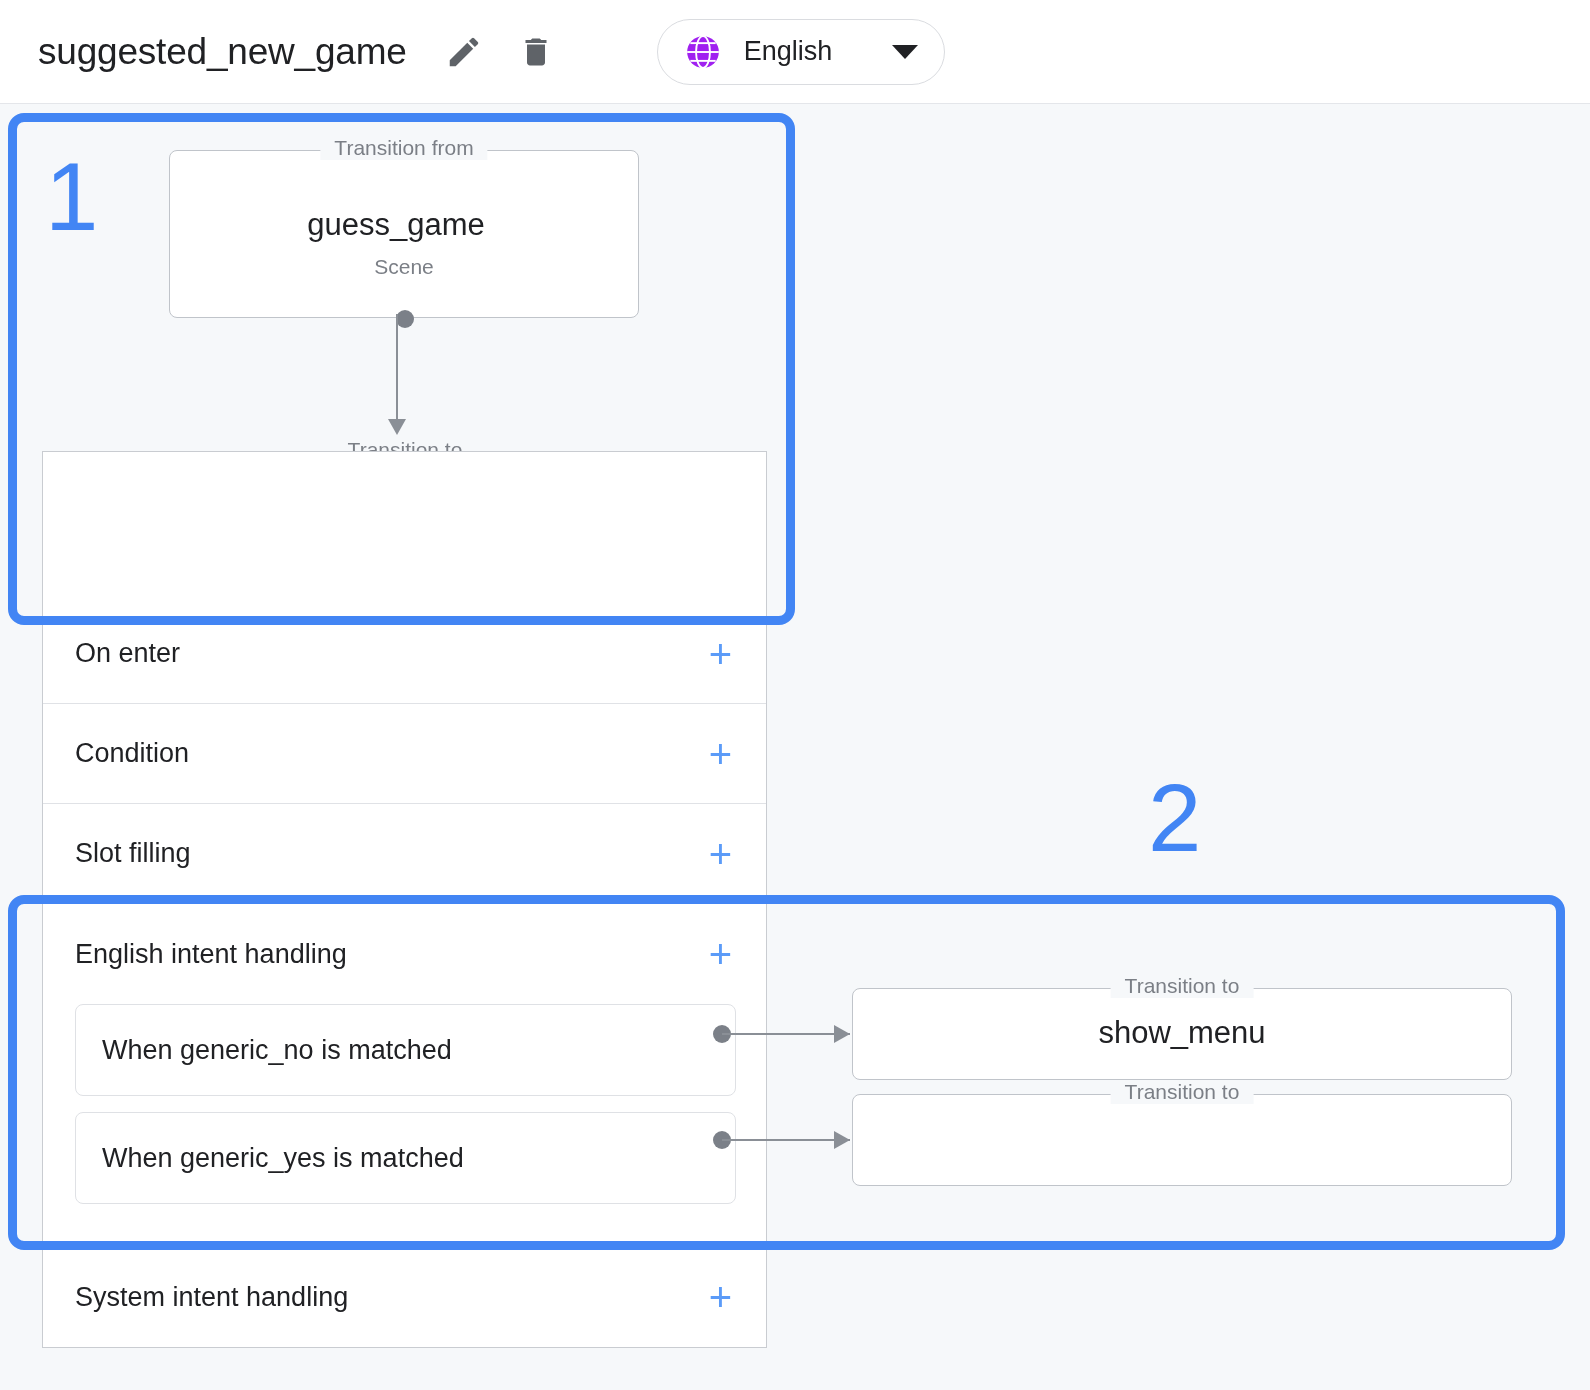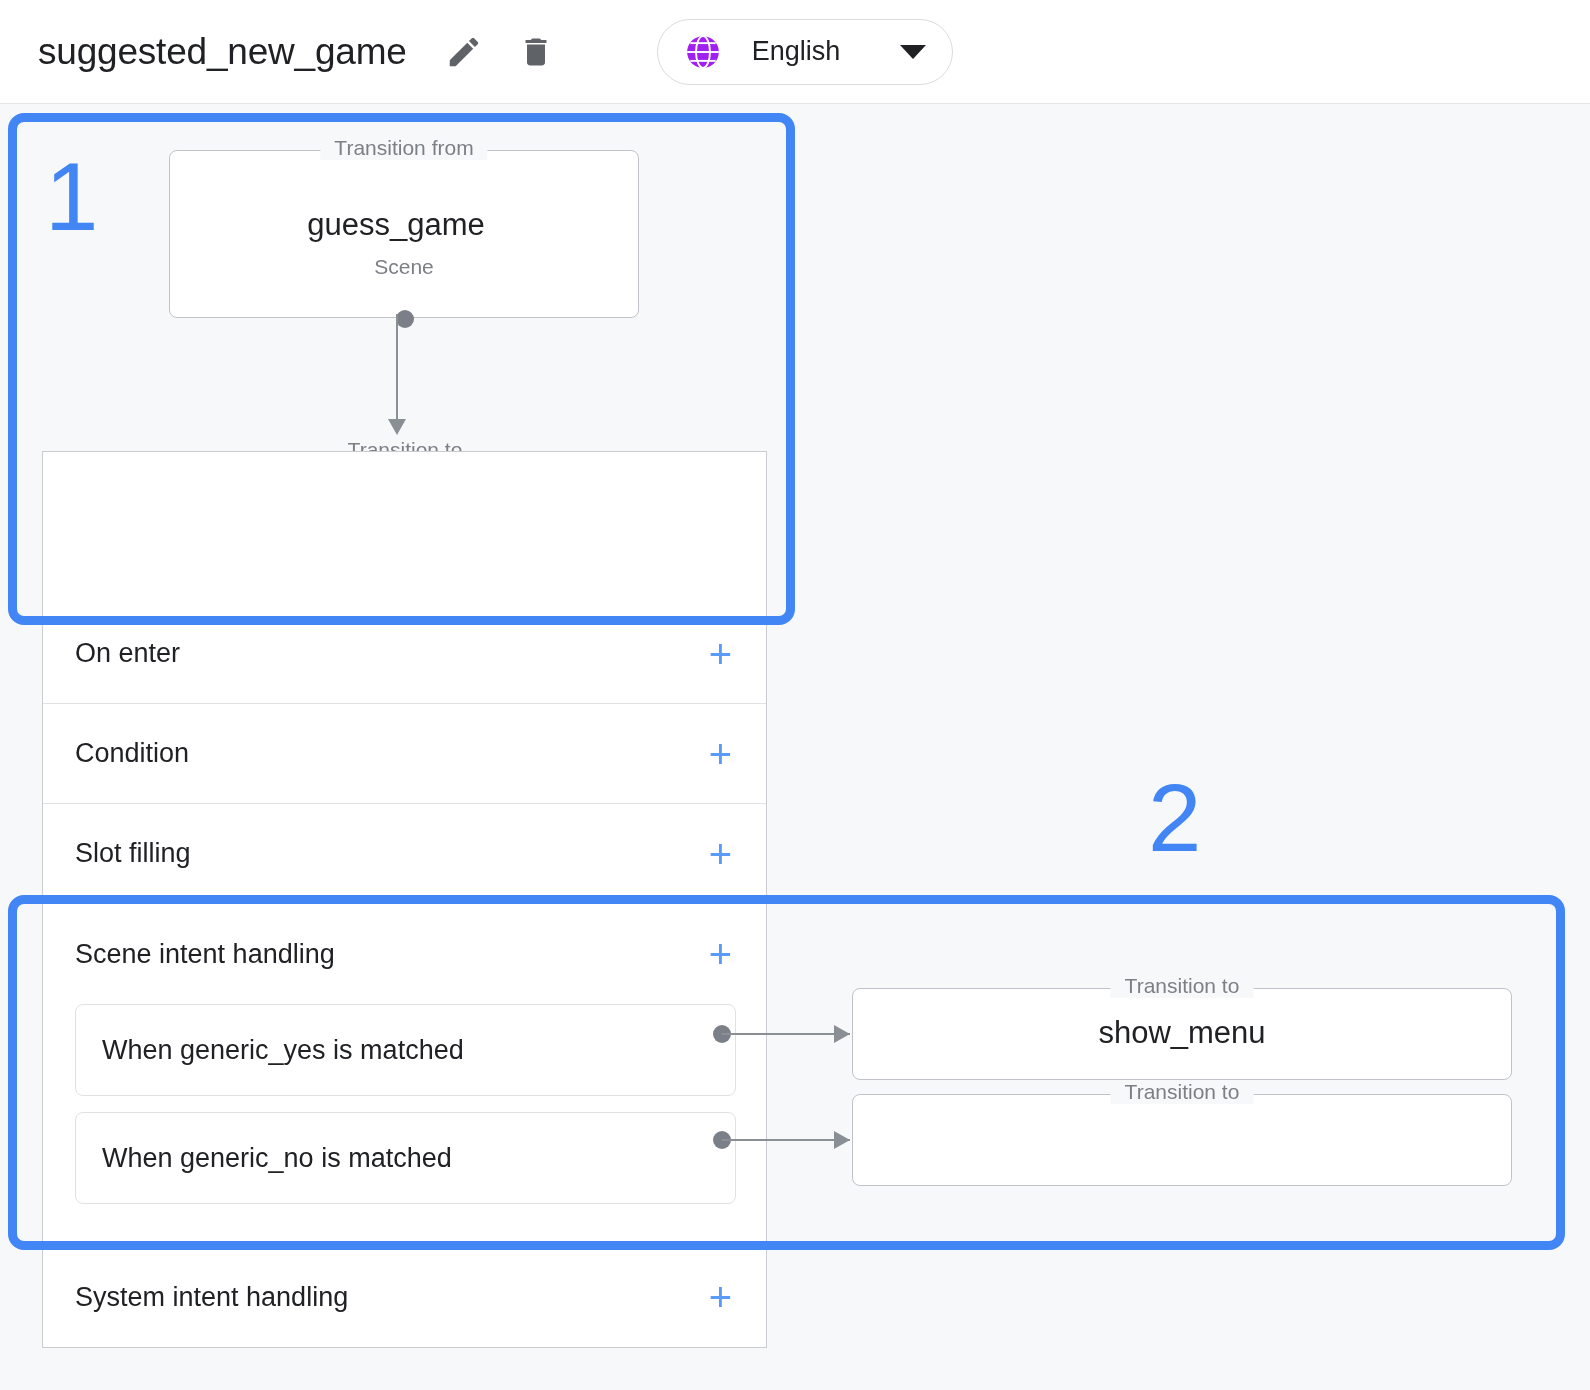--- a/index.html
+++ b/index.html
@@ -55,21 +55,21 @@
     display: flex;
     align-items: center;
     padding: 0 26px 0 26px;
     box-sizing: border-box;
     cursor: pointer;
   }
   .lang-chip .globe { width: 38px; height: 38px; flex: none; }
   .lang-label {
     font-size: 27px;
     color: #202124;
-    margin-left: 30px;
+    margin-left: 22px;
     white-space: nowrap;
   }
   .caret {
     margin-left: 60px;
     width: 0; height: 0;
     border-left: 13px solid transparent;
     border-right: 13px solid transparent;
     border-top: 14px solid #202124;
   }
 
@@ -395,29 +395,29 @@
       <span class="plus">+</span>
     </div>
 
     <div class="panel-row">
       <span class="row-label">Slot filling</span>
       <span class="plus">+</span>
     </div>
 
     <div class="section">
       <div class="section-head">
-        <span class="row-label">Scene intent handling</span>
+        <span class="row-label">English intent handling</span>
         <span class="plus">+</span>
+      </div>
+      <div class="intent-row">
+        <span>When generic_no is matched</span>
       </div>
       <div class="intent-row">
         <span>When generic_yes is matched</span>
       </div>
-      <div class="intent-row">
-        <span>When generic_no is matched</span>
-      </div>
     </div>
 
     <div class="panel-row last">
       <span class="row-label">System intent handling</span>
       <span class="plus">+</span>
     </div>
   </div>
 
   <div class="conn-dot" style="left:713px; top:921px;"></div>
   <div class="conn-line" style="left:722px; top:929px; width:128px;"></div>

